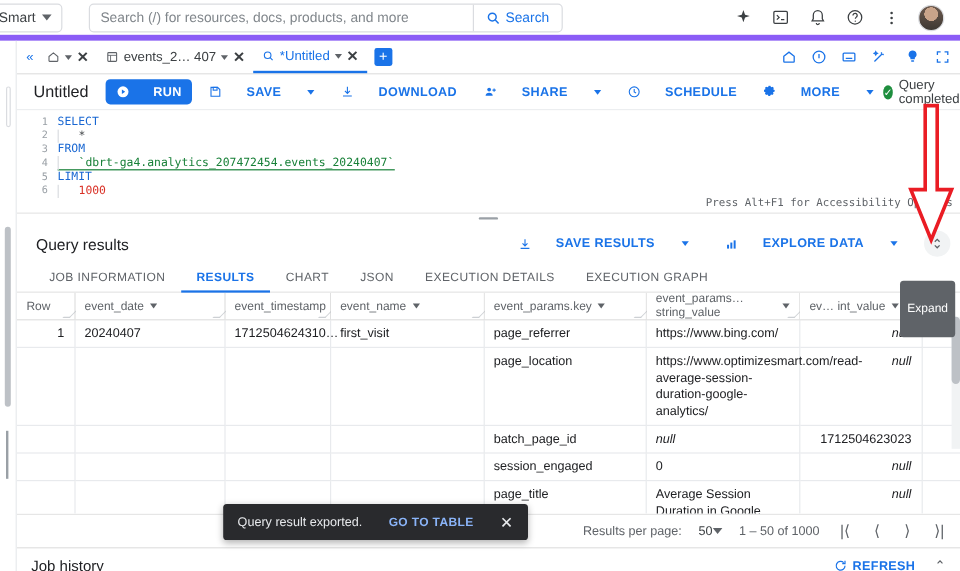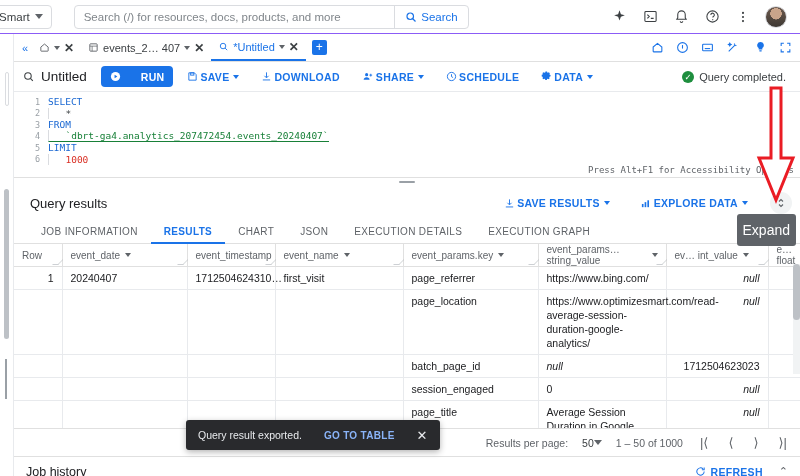--- a/index.html
+++ b/index.html
@@ -8,21 +8,21 @@
     font-family: "Liberation Sans", sans-serif;
     background: #ffffff;
     color: #202124;
     overflow: hidden;
   }
   .app { position: relative; width: 800px; height: 476px; }
 
   
   .topbar {
     height: 34px; display: flex; align-items: center;
-    border-bottom: 1px solid #8b5cf6; background: #fff;
+    border-bottom: 5px solid #8b5cf6; background: #fff;
     padding: 0 8px;
   }
   .project-chip {
     display: flex; align-items: center; gap: 5px;
     height: 24px; padding: 0 8px 0 4px;
     border: 1px solid #dadce0; border-radius: 4px;
     font-size: 11.5px; color: #3c4043; margin-left: -14px;
     background: #fff;
   }
   .caret-dn {
@@ -88,21 +88,21 @@
     border-bottom: 1px solid #e8eaed; padding: 0 8px; background: #fff;
   }
   .q-title { font-size: 13.5px; color: #202124; margin: 0 14px 0 6px; }
   .run-btn {
     display: flex; align-items: center; gap: 20px;
     background: #1a73e8; color: #fff; border-radius: 4px;
     height: 21px; padding: 0 9px; font-size: 10.5px; font-weight: bold;
     letter-spacing: .3px; cursor: pointer;
   }
   .tbtn {
-    display: flex; align-items: center; gap: 2px;
+    display: flex; align-items: center; gap: 20px;
     color: #1a73e8; font-size: 10.5px; font-weight: bold; letter-spacing: .3px;
     height: 22px; padding: 0 8px; margin-left: 6px; cursor: pointer;
   }
   .tbtn .tcaret2 { width: 0; height: 0; border-left: 3.5px solid transparent;
     border-right: 3.5px solid transparent; border-top: 4px solid #1a73e8; margin-left: 2px; }
   .qstatus {
     margin-left: auto; display: flex; align-items: center; gap: 5px;
     font-size: 11px; color: #3c4043; padding-right: 6px;
   }
   .okdot {
@@ -141,23 +141,23 @@
     padding: 0 8px 0 16px; background: #fff;
   }
   .results-title { font-size: 13px; color: #202124; }
   .results-actions { margin-left: auto; display: flex; align-items: center; gap: 14px; }
   .expand-circle {
     width: 22px; height: 22px; border-radius: 50%;
     display: flex; align-items: center; justify-content: center;
     color: #5f6368; cursor: pointer; background: #f1f3f4;
   }
   .tooltip {
-    position: absolute; right: 4px; top: 214px;
-    background: #5f6368; color: #fff; font-size: 14px;
-    padding: 8px 6px; border-radius: 3px; z-index: 30;
+    position: absolute; right: 4px; top: 234px;
+    background: #5f6368; color: #fff; font-size: 10px;
+    padding: 18px 6px; border-radius: 3px; z-index: 30;
   }
 
   .tabs-row {
     display: flex; align-items: center; height: 24px;
     border-bottom: 1px solid #e0e0e0; padding-left: 14px; gap: 0;
   }
   .rtab {
     font-size: 10px; color: #5f6368; letter-spacing: .35px;
     padding: 0 13px; height: 24px; line-height: 24px; cursor: pointer;
     white-space: nowrap;
@@ -444,21 +444,21 @@
           <circle cx="12" cy="12" r="9"></circle>
             <path d="M12 7v5.3l3.4 2"></path>
         </svg>
         <span>SCHEDULE</span>
       </div>
 
       <div class="tbtn">
         <svg width="11" height="11" viewBox="0 0 24 24" fill="#1a73e8">
           <path d="M12 8.4A3.6 3.6 0 1012 15.6 3.6 3.6 0 0012 8.4zm9-1.1l-2-.5-.6-1.5 1-1.8-2.4-2.4-1.8 1-1.5-.6-.5-2h-3.4l-.5 2-1.5.6-1.8-1L3.1 3.1l1 1.8-.6 1.5-2 .5v3.4l2 .5.6 1.5-1 1.8 2.4 2.4 1.8-1 1.5.6.5 2h3.4l.5-2 1.5-.6 1.8 1 2.4-2.4-1-1.8.6-1.5 2-.5z" transform="translate(0,1.5) scale(1)"></path>
         </svg>
-        <span>DATA</span>
+        <span>MORE</span>
         <span class="tcaret2"></span>
       </div>
 
       <div class="qstatus">
         <span class="okdot">✓</span>
         <span>Query completed.</span>
       </div>
     </div>
 
     <div class="editor">

